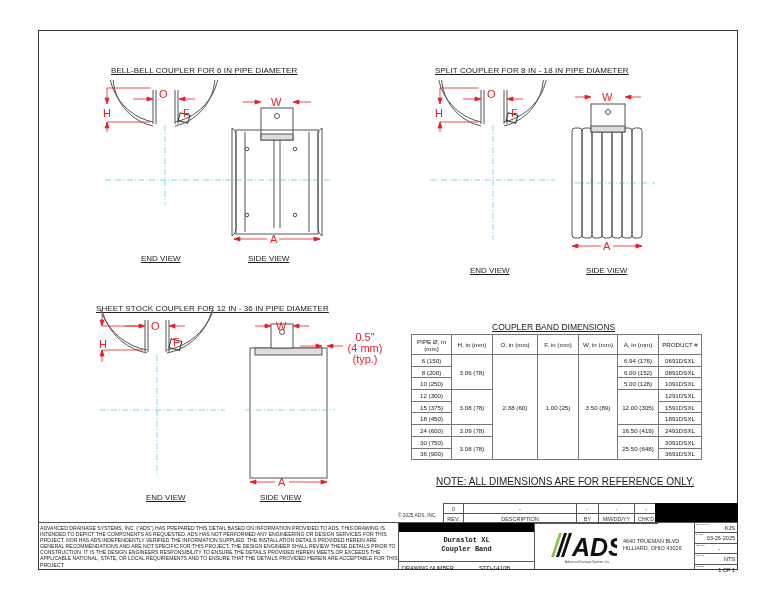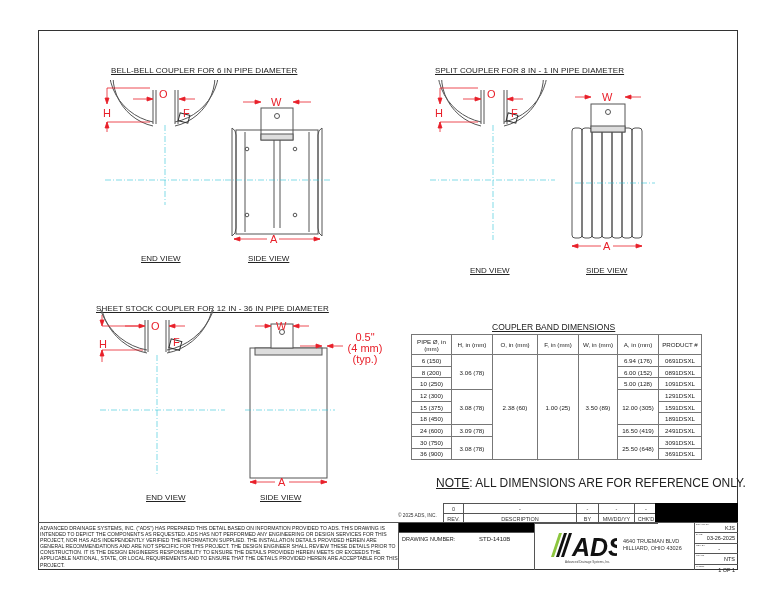--- a/index.html
+++ b/index.html
@@ -91,21 +91,21 @@
       <polygon points="139,159 145,157 145,161"></polygon>
     <line x1="184" y1="159" x2="225" y2="159"></line>
       <polygon points="225,159 219,157 219,161"></polygon>
   </g>
   <text x="176" y="26" font-size="11" fill="#e8202a">W</text>
   <text x="175" y="163" font-size="11" fill="#e8202a">A</text>
 </svg>
 <div class="abs view-label" style="left:141px;top:254px;">END VIEW</div>
 <div class="abs view-label" style="left:248px;top:254px;">SIDE VIEW</div>
 
-<div class="abs title-u" style="left:426px;top:66px;">SPLIT COUPLER FOR 8 IN - 1 IN PIPE DIAMETER</div>
+<div class="abs title-u" style="left:426px;top:66px;">SPLIT COUPLER FOR 8 IN - 18 IN PIPE DIAMETER</div>
 
 <svg class="abs" style="left:425px;top:80px;" width="240" height="180">
   <g fill="none" stroke="#555" stroke-width="1">
     <path d="M56,42 A55,55 0 1 1 79,42"></path>
     <path d="M56,46 A51,51 0 1 1 79,46"></path>
     <line x1="56" y1="10" x2="56" y2="44"></line>
       <line x1="59" y1="10" x2="59" y2="44"></line>
     <line x1="79" y1="10" x2="79" y2="44"></line>
       <line x1="82" y1="10" x2="82" y2="44"></line>
     <rect x="82" y="34" width="10" height="8" transform="rotate(15 87 38)" stroke="#333"></rect>
@@ -274,21 +274,21 @@
     <td rowspan="2">25.50 (648)</td>
     <td>3091DSXL</td>
   </tr>
   <tr>
     <td>36 (900)</td>
     <td>3691DSXL</td>
   </tr>
 </tbody>
   </table>
 
-<div class="abs" style="left:436px;top:476px;font-size:12px;white-space:nowrap;">
+<div class="abs" style="left:436px;top:476px;font-size:10px;white-space:nowrap;text-decoration:underline;">
   <span style="text-decoration:underline;">NOTE</span><span>: ALL DIMENSIONS ARE FOR REFERENCE ONLY.</span>
 </div>
 
 <div class="abs" style="left:398px;top:513px;font-size:4.8px;color:#333;">© 2025 ADS, INC.</div>
 
 <table class="rev-table">
   <tbody>
       <tr>
     <td style="width:19px;">0</td>
     <td style="width:112px;">-</td>
@@ -304,20 +304,24 @@
     <td>CHK'D</td>
   </tr>
 </tbody>
   </table>
 <div class="blackbox"></div>
 
 <div class="disclaimer">ADVANCED DRAINAGE SYSTEMS, INC. ("ADS") HAS PREPARED THIS DETAIL BASED ON INFORMATION PROVIDED TO ADS. THIS DRAWING IS INTENDED TO DEPICT THE COMPONENTS AS REQUESTED. ADS HAS NOT PERFORMED ANY ENGINEERING OR DESIGN SERVICES FOR THIS PROJECT, NOR HAS ADS INDEPENDENTLY VERIFIED THE INFORMATION SUPPLIED. THE INSTALLATION DETAILS PROVIDED HEREIN ARE GENERAL RECOMMENDATIONS AND ARE NOT SPECIFIC FOR THIS PROJECT. THE DESIGN ENGINEER SHALL REVIEW THESE DETAILS PRIOR TO CONSTRUCTION. IT IS THE DESIGN ENGINEERS RESPONSIBILITY TO ENSURE THE DETAILS PROVIDED HEREIN MEETS OR EXCEEDS THE APPLICABLE NATIONAL, STATE, OR LOCAL REQUIREMENTS AND TO ENSURE THAT THE DETAILS PROVIDED HEREIN ARE ACCEPTABLE FOR THIS PROJECT.</div>
 
 <div class="tb-title">
   <div class="bar"></div>
+  <div class="name">
+    <div>Duraslot XL</div>
+    <div>Coupler Band</div>
+  </div>
   <div class="dwg">
     <span>DRAWING NUMBER:</span>
     <span style="position:absolute;left:80px;font-size:6px;">STD-1410B</span>
   </div>
 </div>
 
 <div class="tb-logo">
   <svg class="abs" style="left:12px;top:6px;" width="70" height="36">
     <polygon points="4,28 12,4 15,4 7,28" fill="#8dc63f"></polygon>
     <polygon points="9,28 17,4 20,4 12,28" fill="#111"></polygon>

